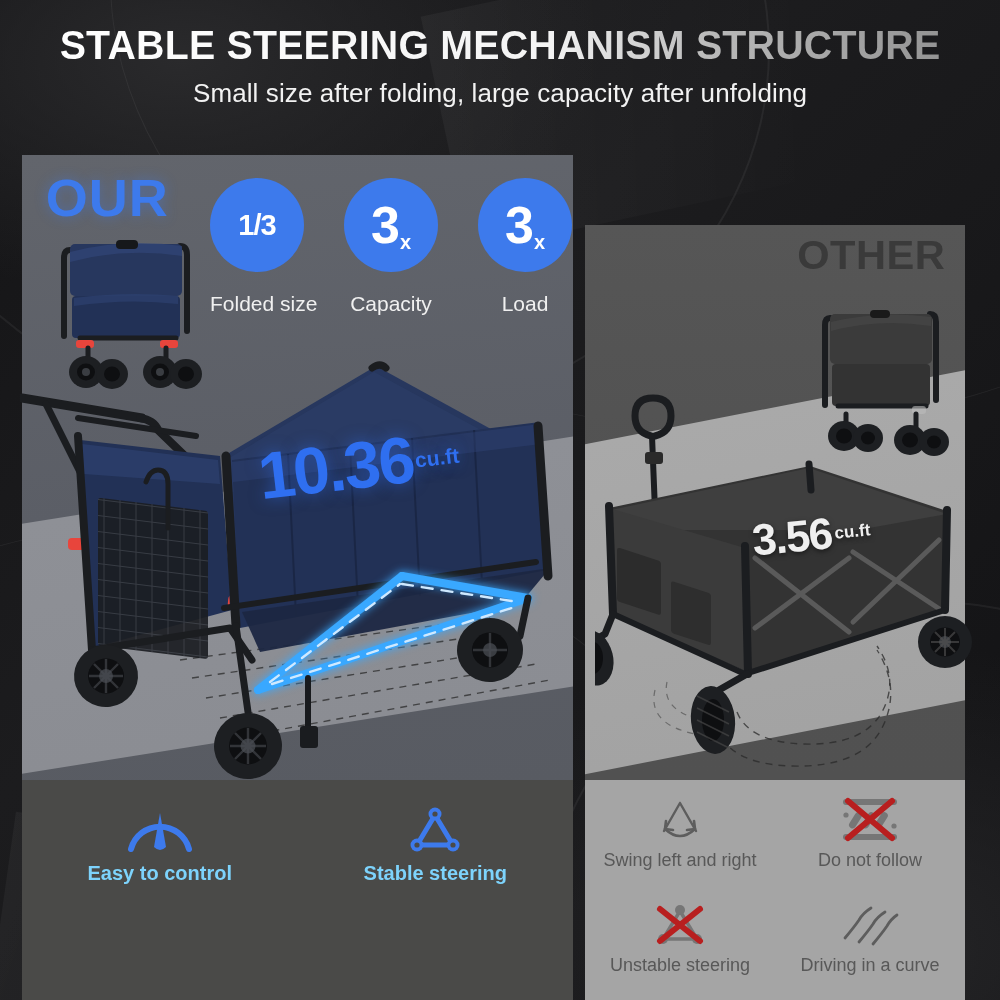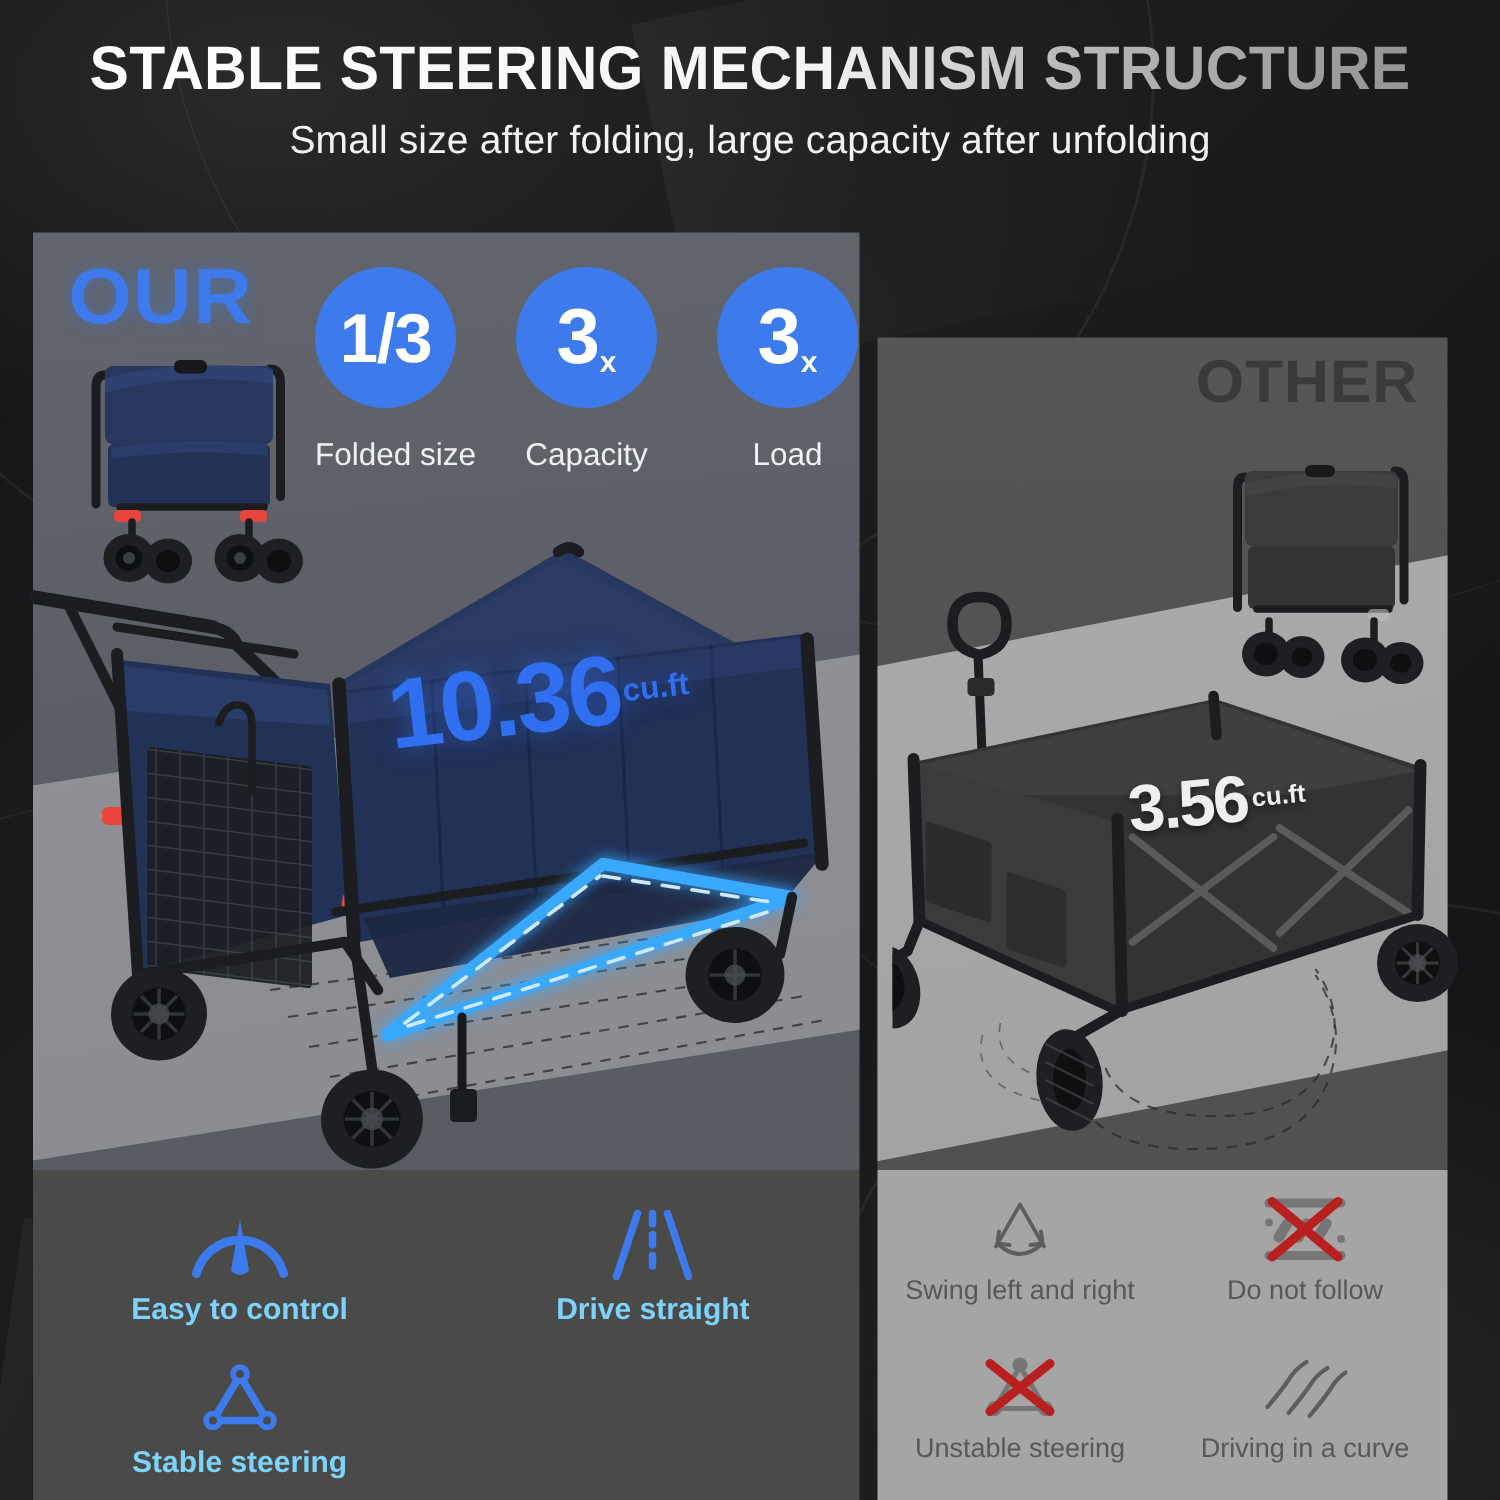--- a/index.html
+++ b/index.html
@@ -85,21 +85,21 @@
 
   
   .badges { position: absolute; left: 210px; top: 178px; display: flex; gap: 40px; }
   .badge { width: 94px; text-align: center; }
   .badge-circle {
     width: 94px; height: 94px; border-radius: 50%;
     background: #3d7aec;
     display: flex; align-items: center; justify-content: center;
     color: #fff;
   }
-  .badge-val { font-size: 46px; font-weight: 800; line-height: 1; letter-spacing: -1px; }
+  .badge-val { font-size: 29px; font-weight: 800; line-height: 1; letter-spacing: -1px; }
   .badge-val.big { font-size: 52px; }
   .badge-sub { font-size: 20px; font-weight: 700; align-self: flex-end; margin-bottom: 18px; margin-left: 1px; }
   .badge-label { margin-top: 20px; font-size: 21px; color: #f0f0f0; font-weight: 400; white-space: nowrap; }
 
   
   .cap-our {
     position: absolute; left: 258px; top: 432px;
     color: #2f6ff0; font-weight: 800; font-size: 66px; line-height: 1;
     transform: rotate(-6.5deg); letter-spacing: -2px;
     text-shadow: 0 0 16px rgba(47,111,240,.5);
@@ -415,30 +415,20 @@
         <div class="feat-icon">
           <svg width="70" height="50" viewBox="0 0 70 50">
             <path d="M6 44 A30 30 0 0 1 64 44" stroke="#3d7aec" stroke-width="6" fill="none" stroke-linecap="round"></path>
             <path d="M35 8 L41 42 q-6 6 -12 0 Z" fill="#3d7aec"></path>
           </svg>
         </div>
         <div class="feat-text">Easy to control</div>
       </div>
 
 
-      <div class="feat-cell">
-        <div class="feat-icon">
-          <svg width="64" height="50" viewBox="0 0 64 50">
-            <path d="M22 4 L8 46" stroke="#3d7aec" stroke-width="5" stroke-linecap="round" fill="none"></path>
-            <path d="M42 4 L56 46" stroke="#3d7aec" stroke-width="5" stroke-linecap="round" fill="none"></path>
-            <path d="M32 4 L32 46" stroke="#3d7aec" stroke-width="5" stroke-linecap="round" stroke-dasharray="7 7" fill="none"></path>
-          </svg>
-        </div>
-        <div class="feat-text">Drive straight</div>
-      </div>
 
       <div class="feat-cell">
         <div class="feat-icon">
           <svg width="60" height="50" viewBox="0 0 60 50">
             <path d="M30 10 L12 40 L48 40 Z" stroke="#3d7aec" stroke-width="5" fill="none" stroke-linejoin="round"></path>
             <circle cx="30" cy="9" r="6.5" fill="#3d7aec"></circle>
             <circle cx="30" cy="9" r="2.6" fill="#4a4a48"></circle>
             <circle cx="12" cy="40" r="6.5" fill="#3d7aec"></circle>
             <circle cx="12" cy="40" r="2.6" fill="#4a4a48"></circle>
             <circle cx="48" cy="40" r="6.5" fill="#3d7aec"></circle>

